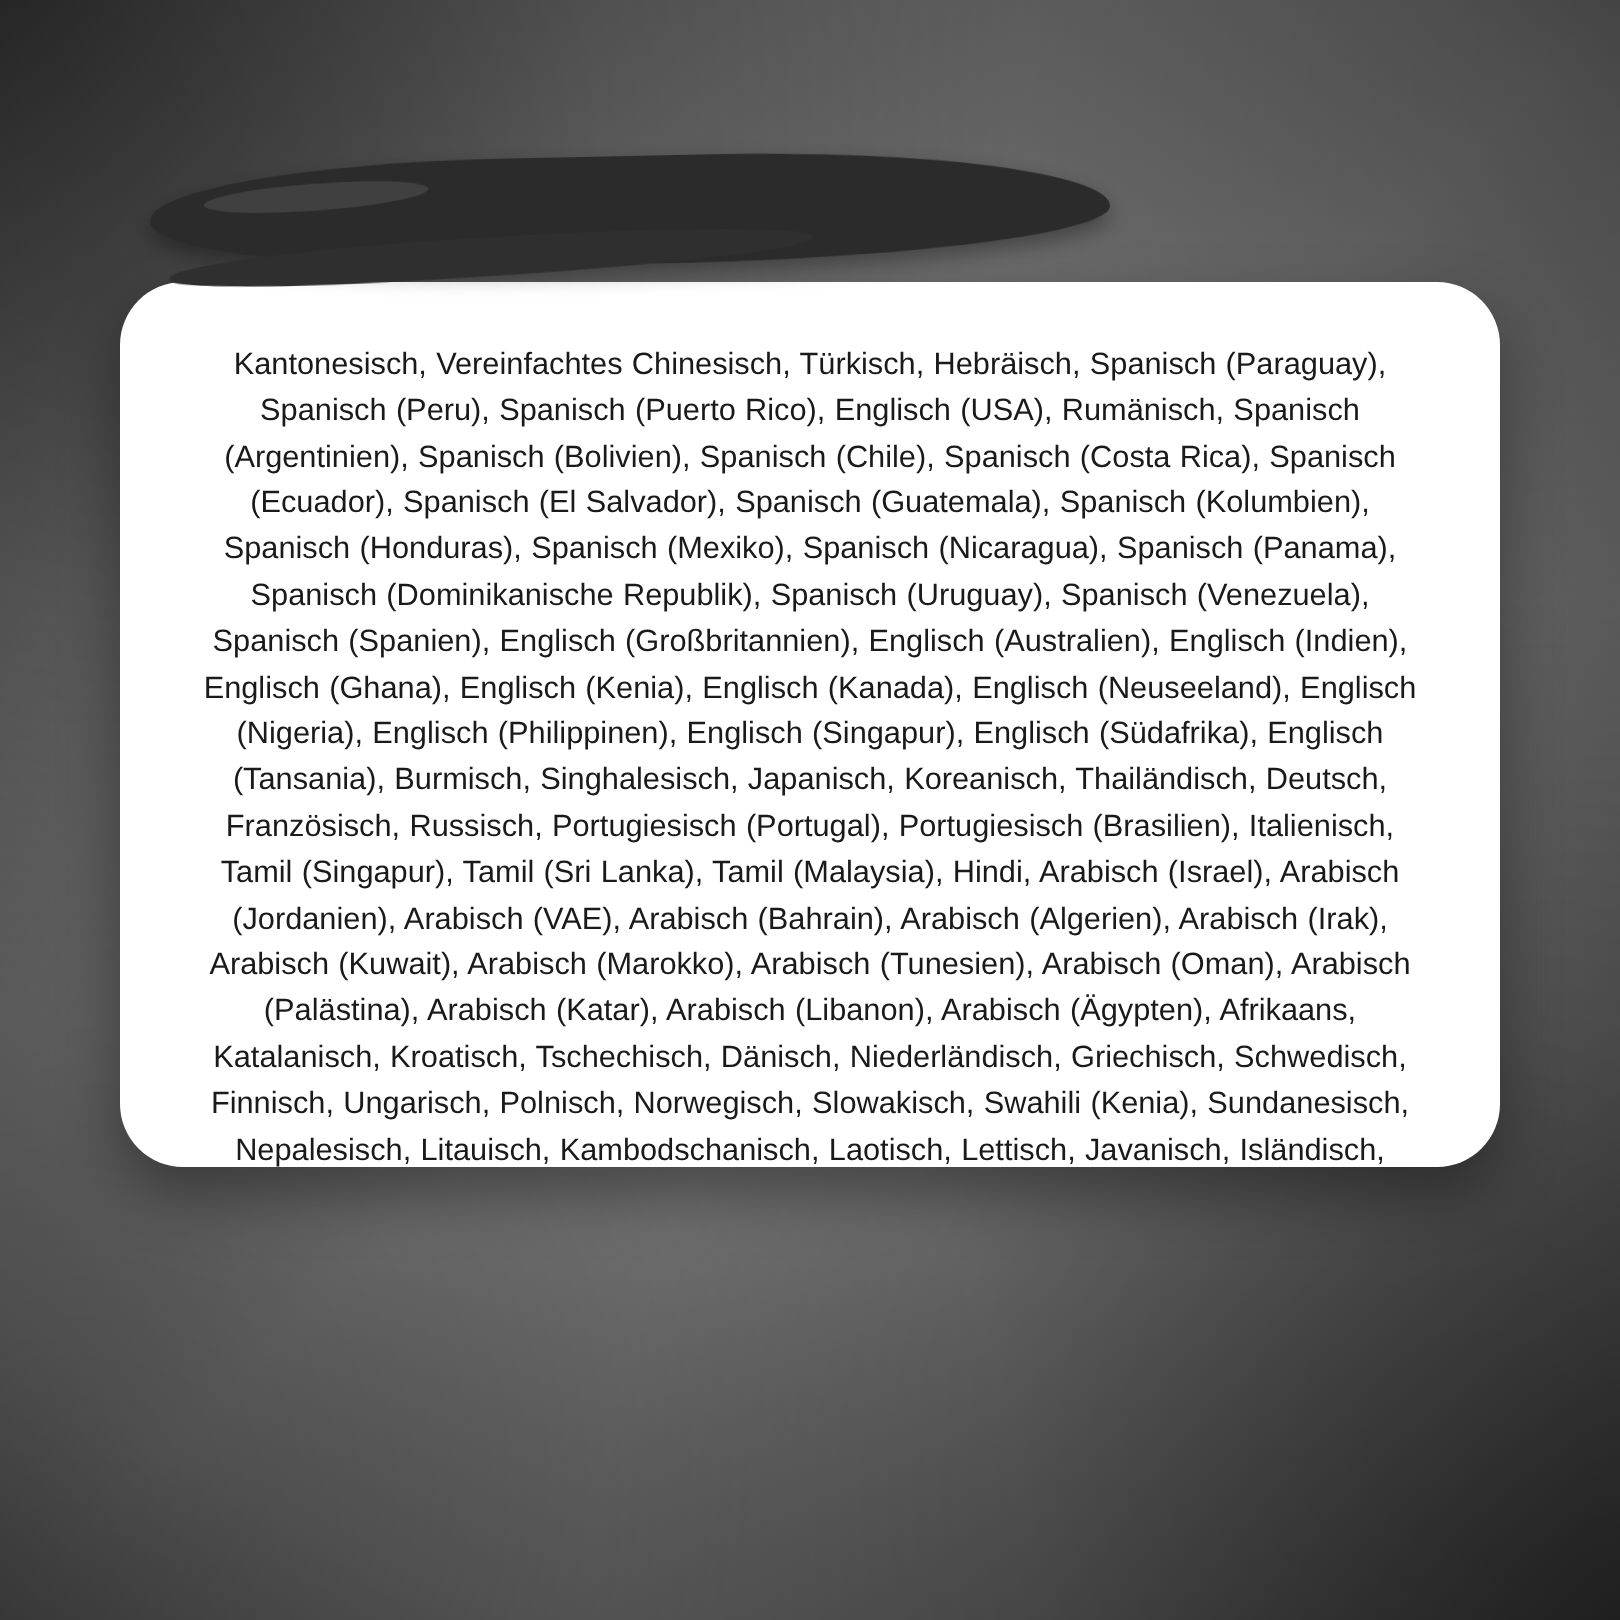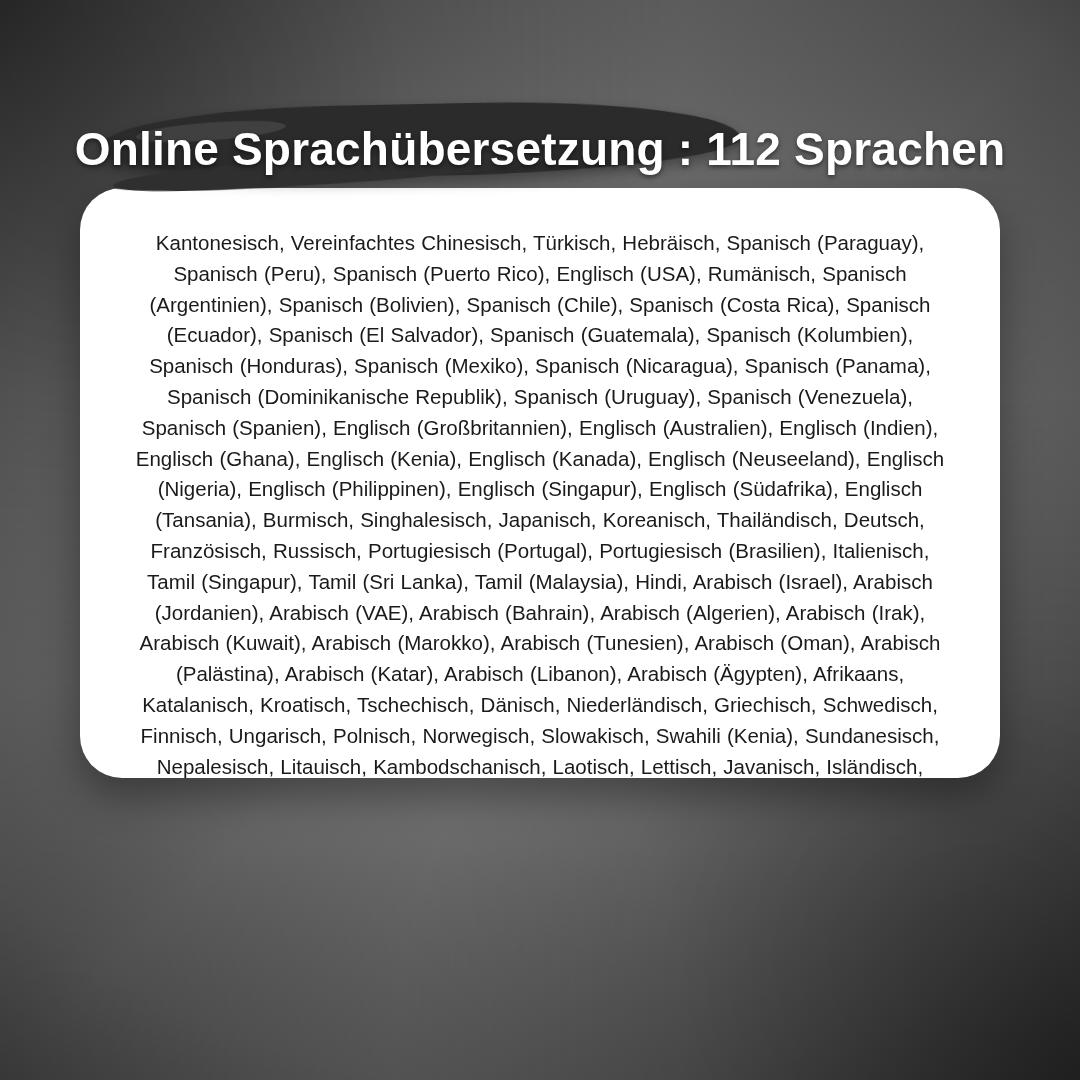--- a/index.html
+++ b/index.html
@@ -122,20 +122,19 @@
     word-spacing: 0.5px;
   }
 </style>
 </head>
 <body>
 
 <div class="poster">
 
   <div class="title-block">
     <div class="title-brush"></div>
-    <div class="title-text">Online Sprachübersetzung : 112 Sprachen</div>
   </div>
 
   <div class="card">
     <p class="language-list">Kantonesisch, Vereinfachtes Chinesisch, Türkisch, Hebräisch, Spanisch (Paraguay), Spanisch (Peru), Spanisch (Puerto Rico), Englisch (USA), Rumänisch, Spanisch (Argentinien), Spanisch (Bolivien), Spanisch (Chile), Spanisch (Costa Rica), Spanisch (Ecuador), Spanisch (El Salvador), Spanisch (Guatemala), Spanisch (Kolumbien), Spanisch (Honduras), Spanisch (Mexiko), Spanisch (Nicaragua), Spanisch (Panama), Spanisch (Dominikanische Republik), Spanisch (Uruguay), Spanisch (Venezuela), Spanisch (Spanien), Englisch (Großbritannien), Englisch (Australien), Englisch (Indien), Englisch (Ghana), Englisch (Kenia), Englisch (Kanada), Englisch (Neuseeland), Englisch (Nigeria), Englisch (Philippinen), Englisch (Singapur), Englisch (Südafrika), Englisch (Tansania), Burmisch, Singhalesisch, Japanisch, Koreanisch, Thailändisch, Deutsch, Französisch, Russisch, Portugiesisch (Portugal), Portugiesisch (Brasilien), Italienisch, Tamil (Singapur), Tamil (Sri Lanka), Tamil (Malaysia), Hindi, Arabisch (Israel), Arabisch (Jordanien), Arabisch (VAE), Arabisch (Bahrain), Arabisch (Algerien), Arabisch (Irak), Arabisch (Kuwait), Arabisch (Marokko), Arabisch (Tunesien), Arabisch (Oman), Arabisch (Palästina), Arabisch (Katar), Arabisch (Libanon), Arabisch (Ägypten), Afrikaans, Katalanisch, Kroatisch, Tschechisch, Dänisch, Niederländisch, Griechisch, Schwedisch, Finnisch, Ungarisch, Polnisch, Norwegisch, Slowakisch, Swahili (Kenia), Sundanesisch, Nepalesisch, Litauisch, Kambodschanisch, Laotisch, Lettisch, Javanisch, Isländisch, Georgisch, Aserbaidschanisch, Malaiisch, Bengalisch (Indien), Bengalisch (Bangladesch), Amharisch, Armenisch, Persisch (Iran), Serbisch, Bulgarisch, Urdu (Pakistan), Urdu (Indien), Gujarati, Kannada, Malayalam, Marathi, Vietnamesisch, Ukrainisch, Slovenisch.</p>
   </div>
 
 </div>
 
 </body></html>

